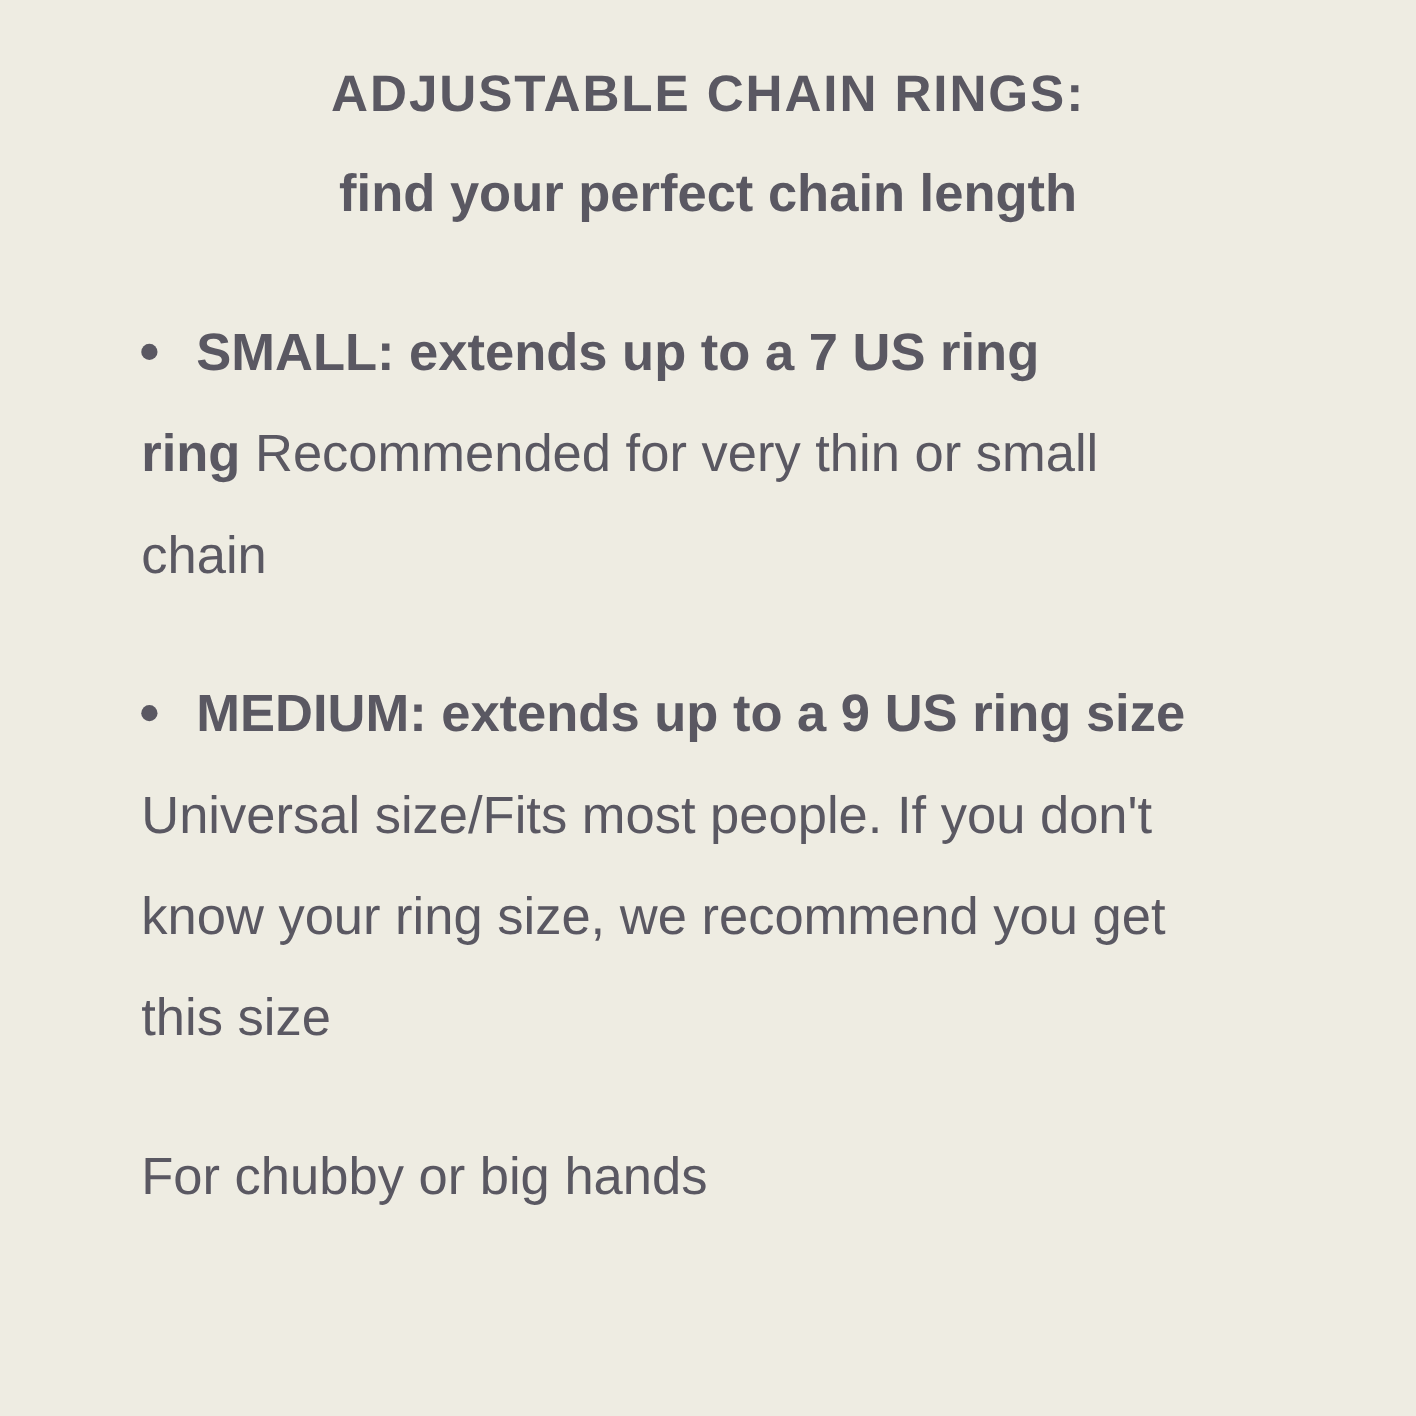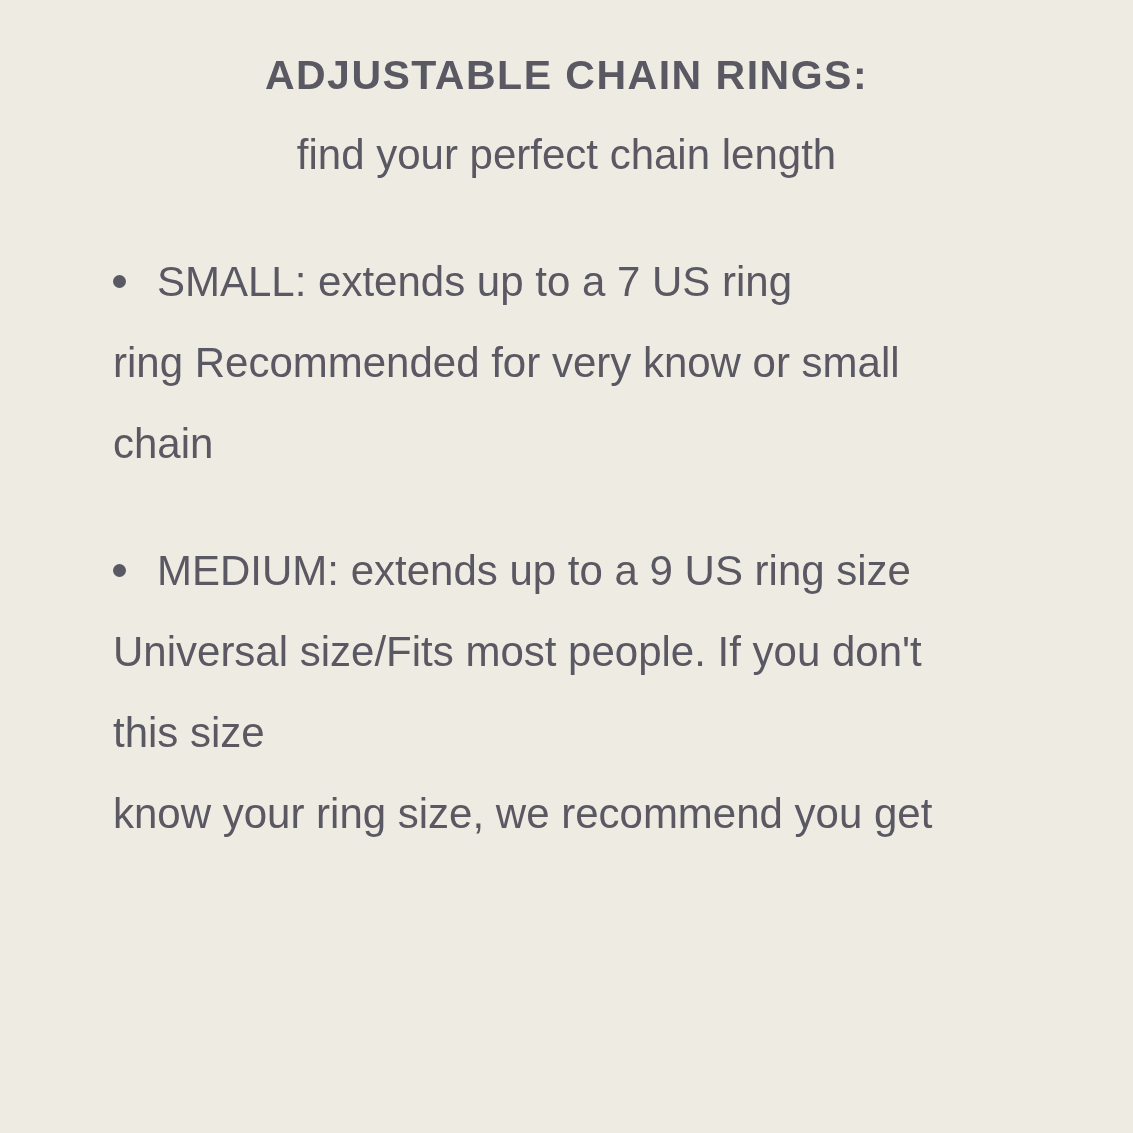--- a/index.html
+++ b/index.html
@@ -21,35 +21,35 @@
   }
   .title{
     margin:0;
     font-size:41px;
     font-weight:700;
     letter-spacing:1.5px;
     line-height:80px;
   }
   .subtitle{
     font-size:42px;
-    font-weight:400;
+    font-weight:700;
     line-height:80px;
   }
   .items{
     padding:0 60px 0 113px;
   }
   .item{
     margin-top:46px;
     font-size:42px;
     line-height:81px;
   }
   .line{
     white-space:nowrap;
   }
-  .b{font-weight:400;}
+  .b{font-weight:700;}
   .r{font-weight:400;}
   .dot{
     display:inline-block;
     width:13px;
     height:13px;
     border-radius:50%;
     background:currentColor;
     margin-right:31px;
     vertical-align:middle;
     position:relative;
@@ -60,25 +60,26 @@
 <body>
 
 <div class="page">
   <div class="header">
     <h1 class="title">ADJUSTABLE CHAIN RINGS:</h1>
     <div class="subtitle">find your perfect chain length</div>
   </div>
   <div class="items" id="items">
       <div class="item">
         <div class="line"><span class="dot"></span><span class="b">SMALL: extends up to a 7 US ring</span></div>
-        <div class="line"><span class="b">ring</span><span class="r"> Recommended for very know or small</span></div>
+        <div class="line"><span class="b">ring</span><span class="r"> Recommended for very thin or small</span></div>
         <div class="line"><span class="r">chain</span></div>
       </div>
       <div class="item">
         <div class="line"><span class="dot"></span><span class="b">MEDIUM: extends up to a 9 US ring size</span></div>
         <div class="line"><span class="r">Universal size/Fits most people. If you don't</span></div>
+        <div class="line"><span class="r">know your ring size, we recommend you get</span></div>
         <div class="line"><span class="r">this size</span></div>
-        <div class="line"><span class="r">know your ring size, we recommend you get</span></div>
       </div>
       <div class="item">
+        <div class="line"><span class="r">For chubby or big hands</span></div>
       </div>
     </div>
 </div>
 
 </body></html>

